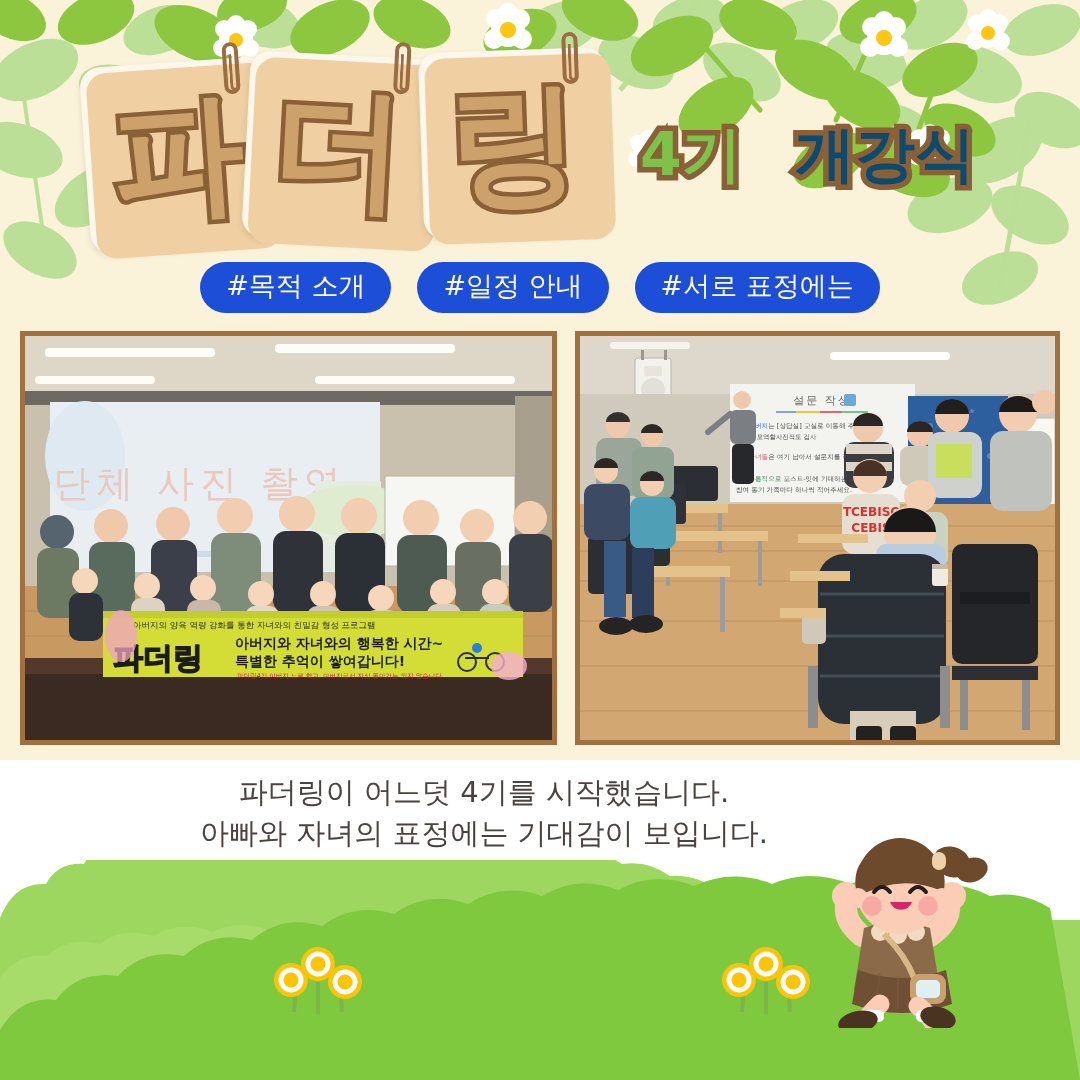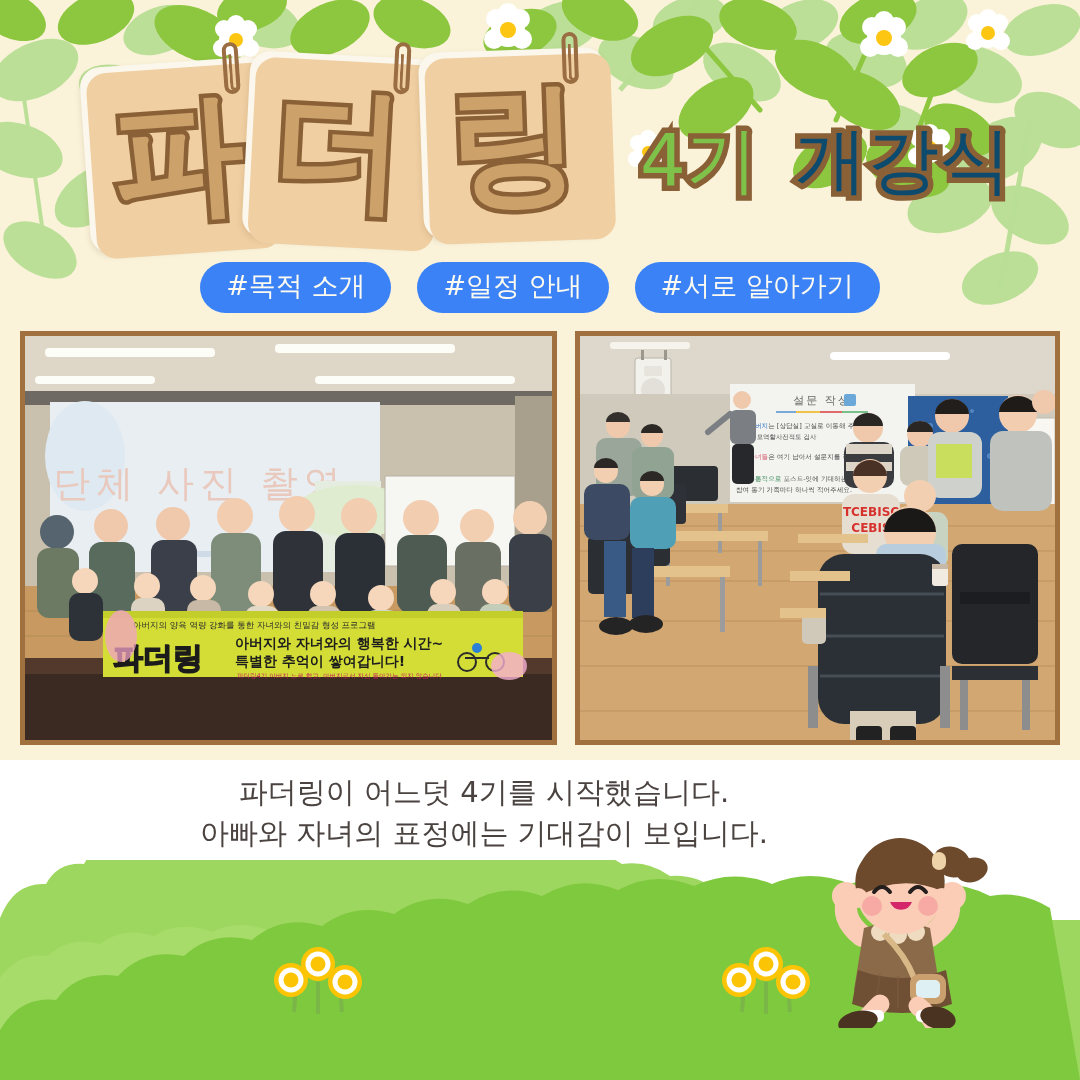--- a/index.html
+++ b/index.html
@@ -37,33 +37,33 @@
     font-family:"DejaVu Sans", sans-serif;
   }
   .clip {
     position:absolute; width:16px; height:52px; border:4px solid #9a6d42;
     border-radius:10px; background:transparent; top:-16px; right:26px;
   }
   .clip::after{ content:""; position:absolute; left:2px; top:8px; width:4px; height:34px;
     border:3px solid #9a6d42; border-top:none; border-radius:0 0 6px 6px;}
 
   .title-right {
-    position:absolute; font-size:72px; font-weight:normal; line-height:1;
+    position:absolute; font-size:60px; font-weight:bold; line-height:1;
     font-family:"DejaVu Sans", sans-serif;
     -webkit-text-stroke:11px #8a6037; paint-order:stroke fill;
     white-space:nowrap;
   }
   .tg-green { color:#7ec24a; }
   .tg-tan { color:#0c4a6e; }
 
   
   .pills { position:absolute; left:0; top:262px; width:1080px;
            display:flex; justify-content:center; gap:26px; }
   .pill {
-    background:#3b82f6; color:#fdfaf0; border-radius:28px;
+    background:#1d4ed8; color:#fdfaf0; border-radius:28px;
     padding:9px 26px 12px; font-size:27px; line-height:1.1;
     font-family:"DejaVu Sans", sans-serif; white-space:nowrap;
   }
 
   
   .photo {
     position:absolute; border:5px solid #a0713f; overflow:hidden; background:#cfd6da;
   }
   .photo-left  { left:20px; top:331px; width:537px; height:414px; }
   .photo-right { left:575px; top:331px; width:485px; height:414px; }
@@ -237,21 +237,21 @@
     <span class="card-glyph">링</span>
   </div>
 
   <div class="title-right tg-green" style="left:640px; top:124px;">4기</div>
   <div class="title-right tg-tan" style="left:795px; top:124px;">개강식</div>
 
   
   <div class="pills">
     <div class="pill">#목적 소개</div>
     <div class="pill">#일정 안내</div>
-    <div class="pill">#서로 알아가기</div>
+    <div class="pill">#서로 표정에는</div>
   </div>
 
   
   <div class="photo photo-left">
     <span class="txt-hidden">단체 사진 촬영 - 강당에서 현수막 앞 단체사진</span>
     <svg class="ph-inner" viewBox="0 0 527 404" preserveAspectRatio="none">
 
       <rect x="0" y="0" width="527" height="58" fill="#ded6c6"></rect>
       <rect x="20" y="12" width="170" height="9" rx="4" fill="#fdfdf8"></rect>
       <rect x="250" y="8" width="180" height="9" rx="4" fill="#fdfdf8"></rect>

